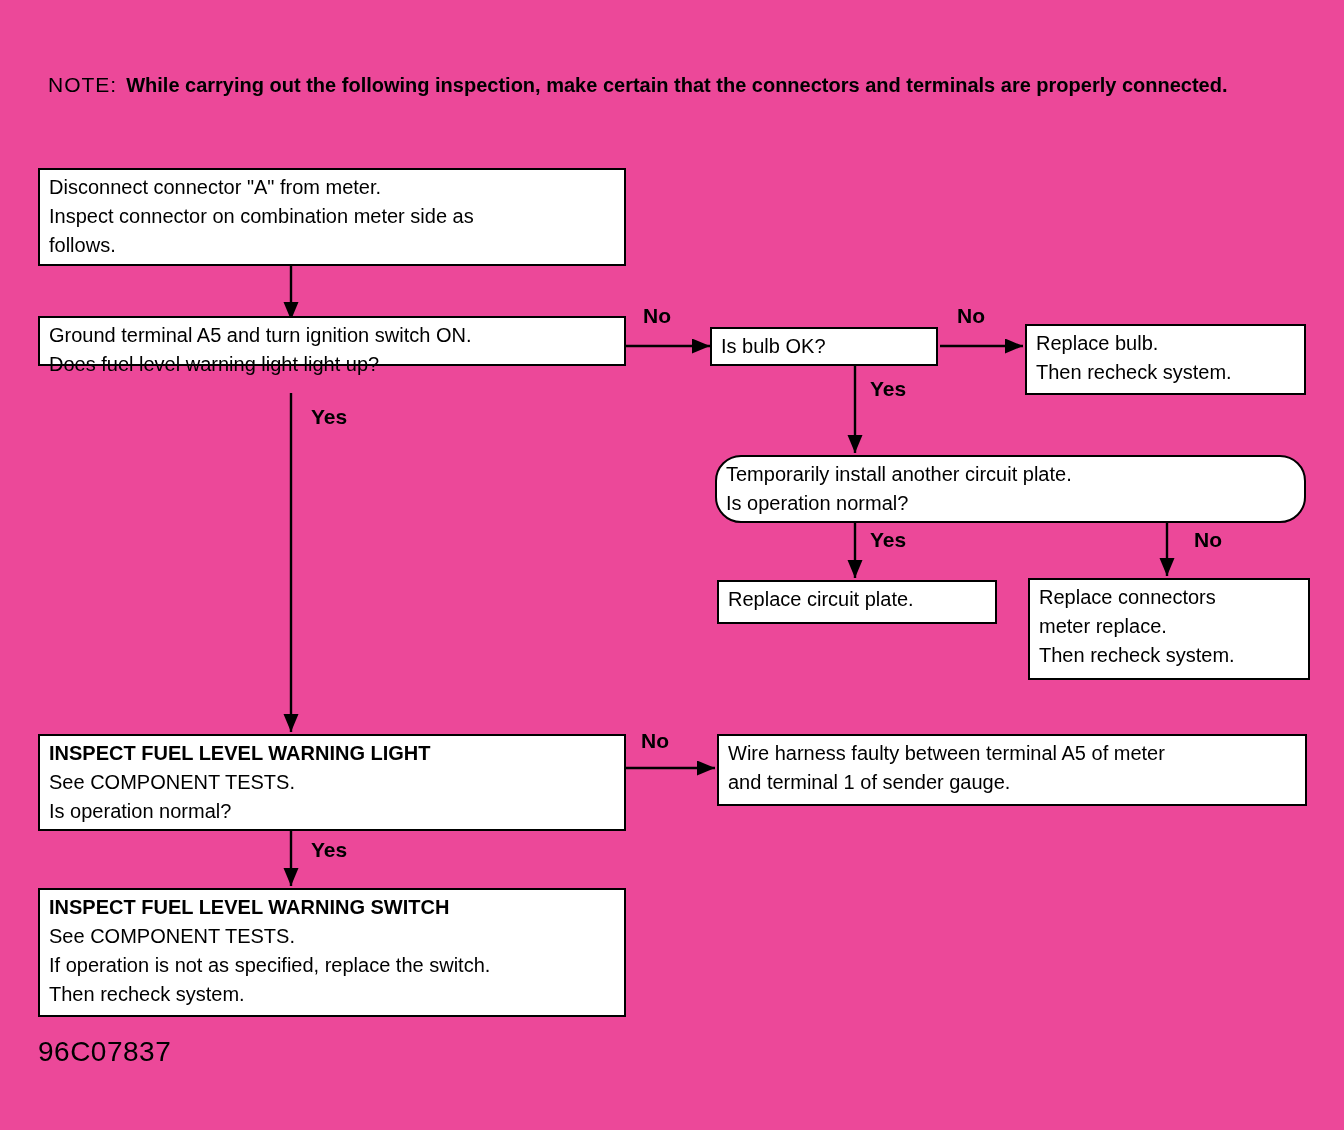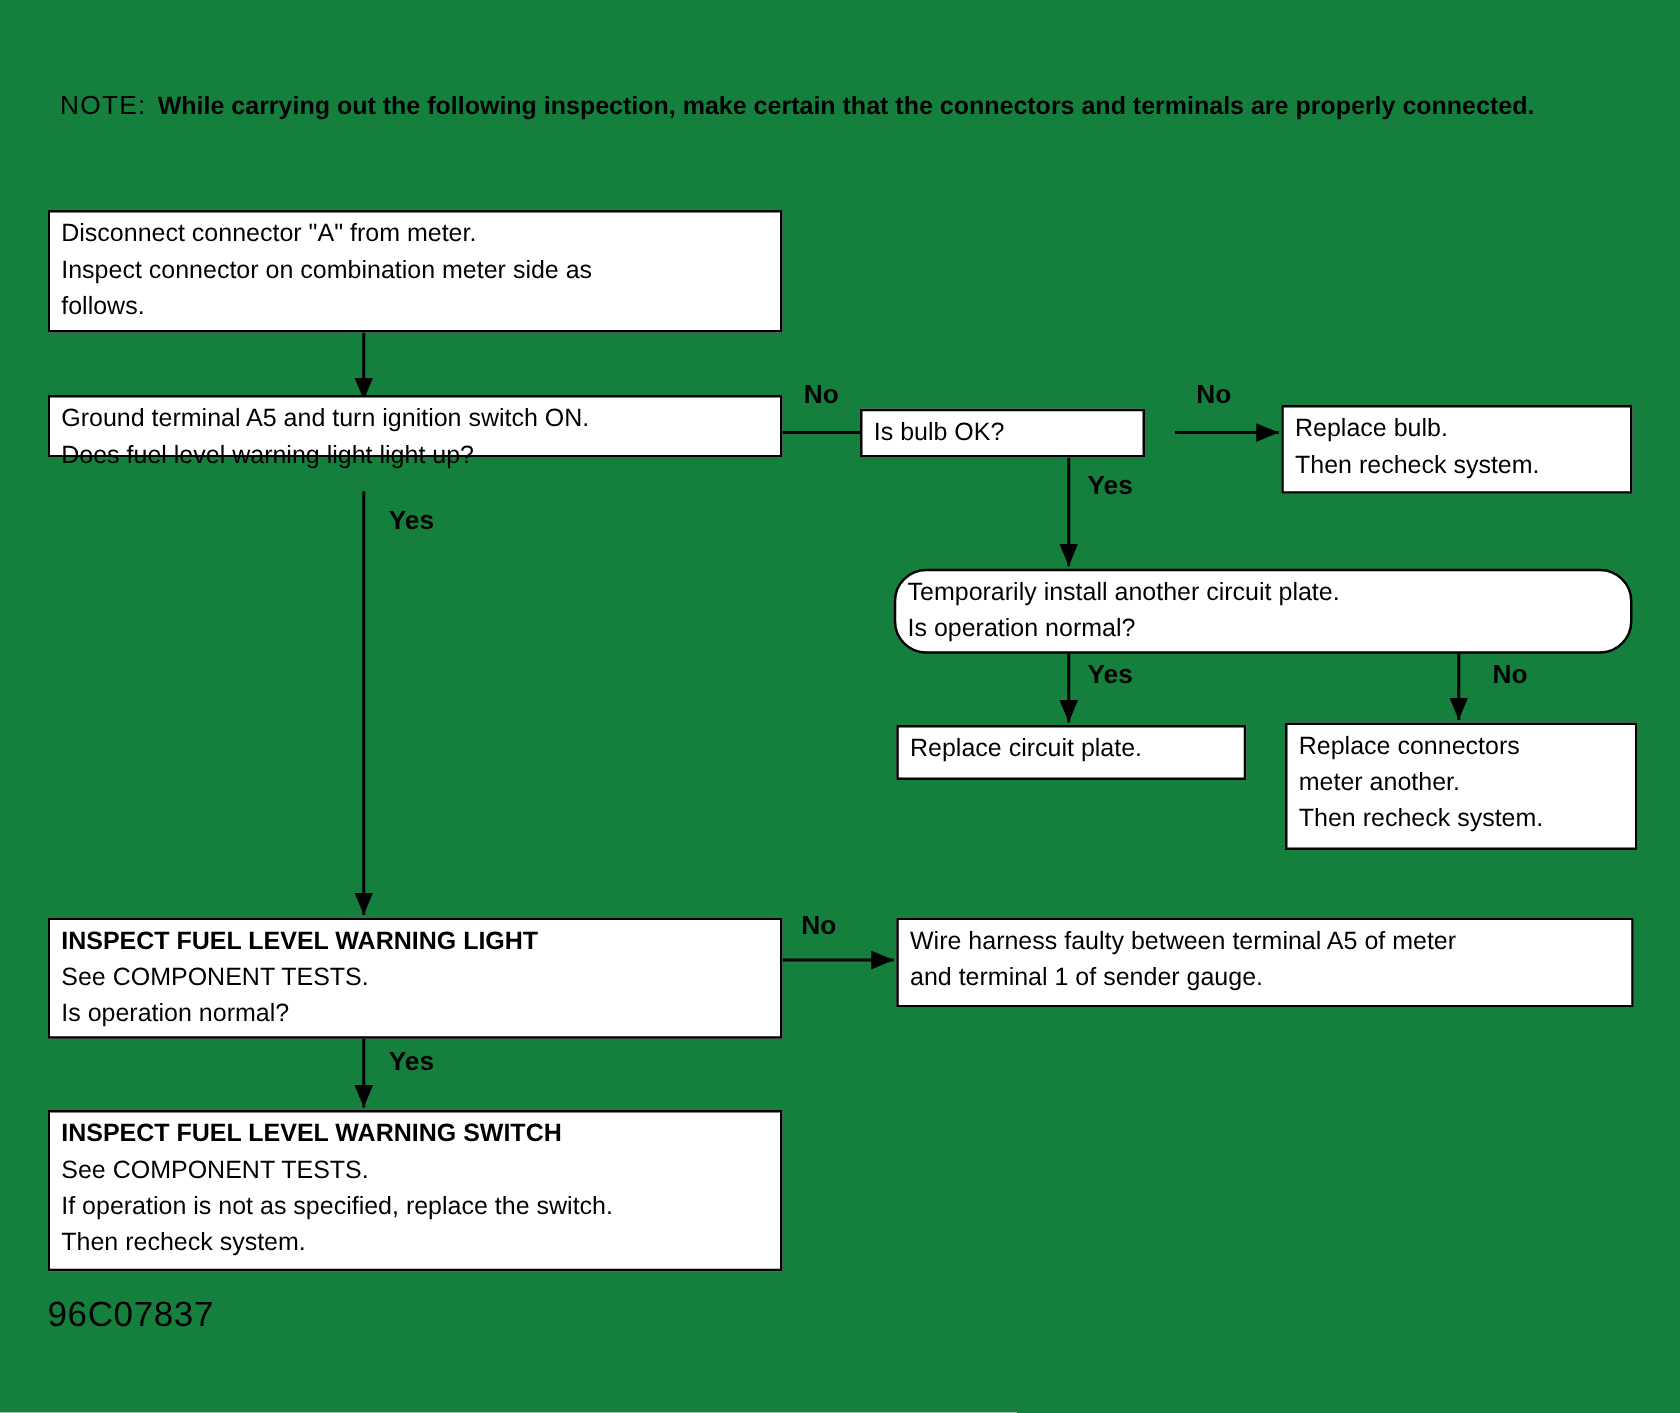--- a/index.html
+++ b/index.html
@@ -4,21 +4,21 @@
 <style>
   html, body {
     margin: 0;
     padding: 0;
     background: #ffffff;
   }
   .page {
     position: relative;
     width: 1344px;
     height: 1130px;
-    background: #15803d;
+    background: #ec4899;
     color: #000000;
     font-family: "Liberation Sans", sans-serif;
     overflow: hidden;
   }
   .note {
     position: absolute;
     left: 48px;
     top: 70px;
     max-width: 1195px;
     font-size: 20px;
@@ -100,41 +100,41 @@
     <div>Disconnect connector "A" from meter.</div>
     <div>Inspect connector on combination meter side as</div>
     <div>follows.</div>
   </div>
 
   <div class="box" style="left:38px; top:316px; width:588px; height:50px;">
     <div>Ground terminal A5 and turn ignition switch ON.</div>
     <div>Does fuel level warning light light up?</div>
   </div>
 
-  <div class="box" style="left:688px; top:327px; width:228px; height:39px;">
+  <div class="box" style="left:710px; top:327px; width:228px; height:39px;">
     <div>Is bulb OK?</div>
   </div>
 
   <div class="box" style="left:1025px; top:324px; width:281px; height:71px;">
     <div>Replace bulb.</div>
     <div>Then recheck system.</div>
   </div>
 
   <div class="box" style="left:715px; top:455px; width:591px; height:68px;border-radius:26px;">
     <div>Temporarily install another circuit plate.</div>
     <div>Is operation normal?</div>
   </div>
 
   <div class="box" style="left:717px; top:580px; width:280px; height:44px;">
     <div>Replace circuit plate.</div>
   </div>
 
   <div class="box" style="left:1028px; top:578px; width:282px; height:102px;">
     <div>Replace connectors</div>
-    <div>meter another.</div>
+    <div>meter replace.</div>
     <div>Then recheck system.</div>
   </div>
 
   <div class="box" style="left:38px; top:734px; width:588px; height:97px;">
     <div class="title">INSPECT FUEL LEVEL WARNING LIGHT</div>
     <div>See COMPONENT TESTS.</div>
     <div>Is operation normal?</div>
   </div>
 
   <div class="box" style="left:717px; top:734px; width:590px; height:72px;">

